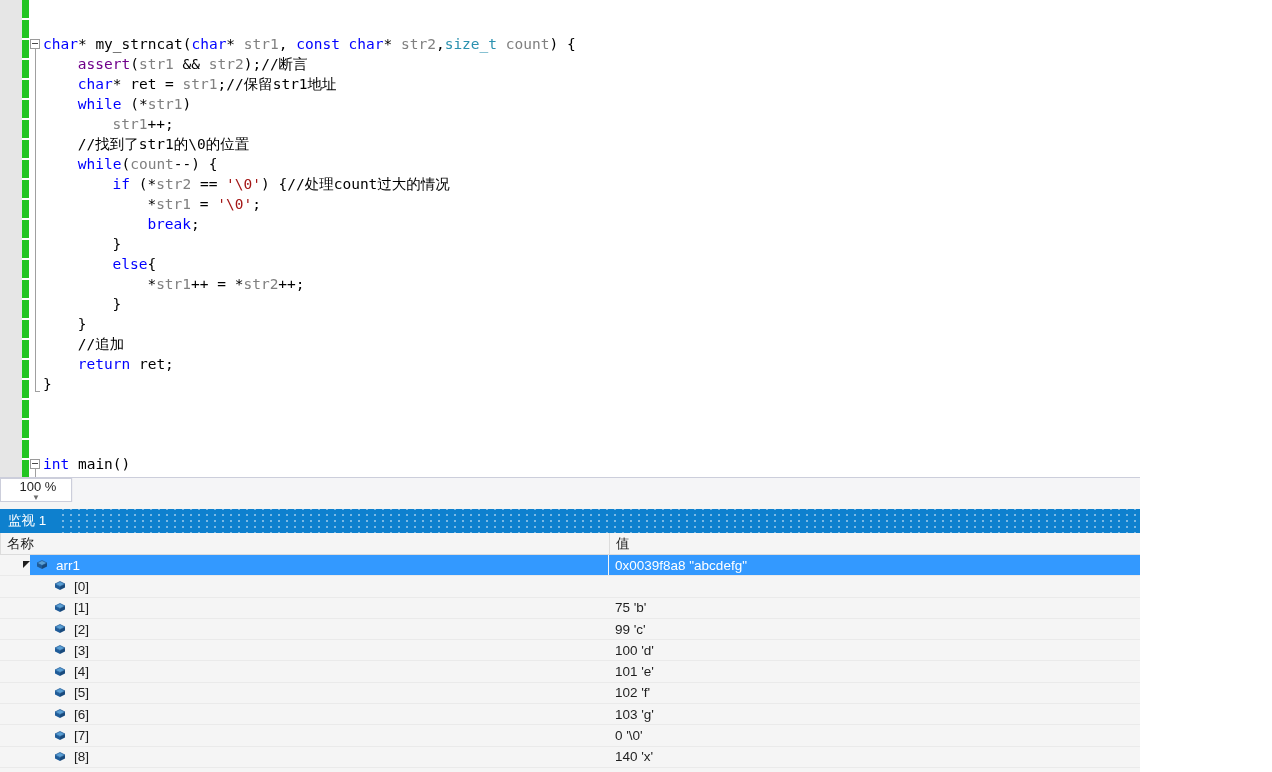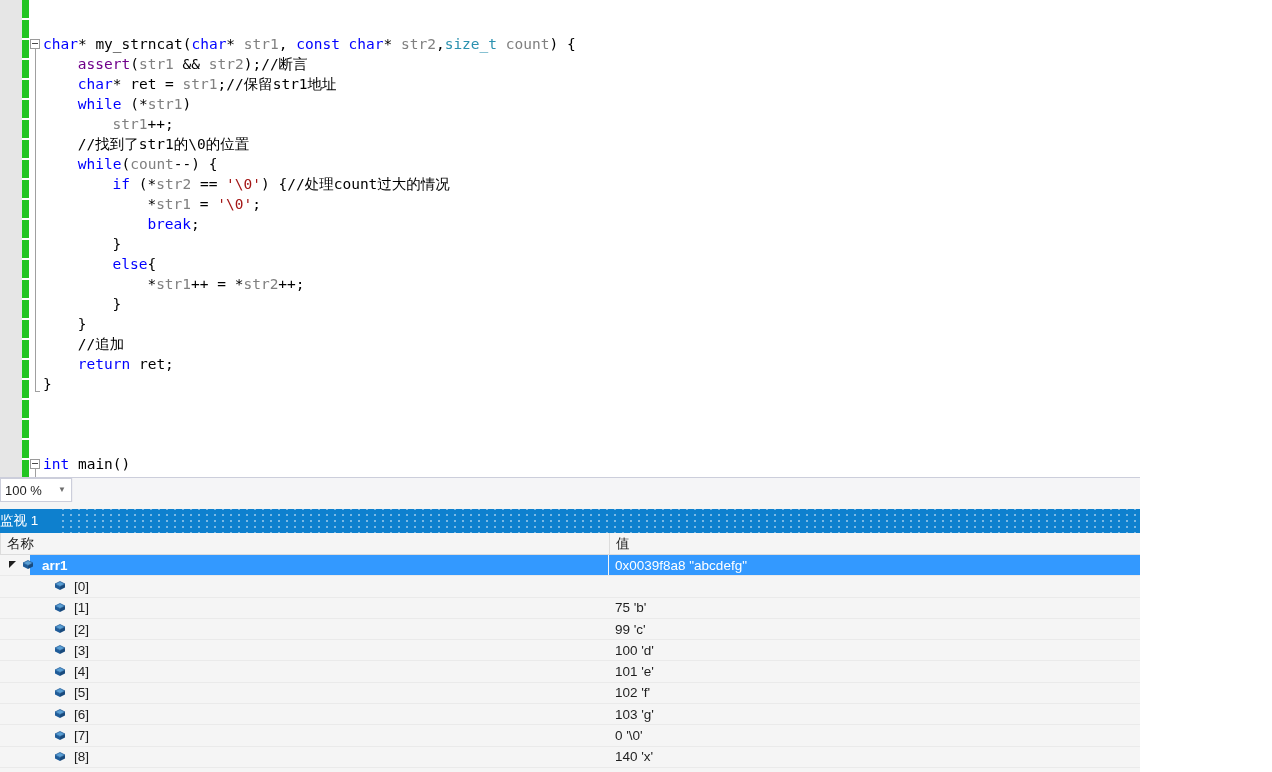--- a/index.html
+++ b/index.html
@@ -104,20 +104,21 @@
   }
   .zoom-combo {
     position: absolute;
     left: 0; top: 0;
     width: 72px; height: 24px;
     background: #ffffff;
     border: 1px solid #cccedb;
     box-sizing: border-box;
     display: flex;
     align-items: center;
+    flex-direction: column;
   }
   .zoom-combo-value {
     font-family: "Liberation Sans", sans-serif;
     font-size: 13px;
     color: #1e1e1e;
     padding-left: 4px;
     flex: 1;
   }
   .zoom-combo-arrow {
     width: 18px;
@@ -146,21 +147,21 @@
     left: 0; top: 7px;
     width: 1272px; height: 24px;
     background: #0e80ce;
   }
   .watch-tab {
     position: absolute;
     left: 0; top: 0;
     height: 24px;
     display: flex;
     align-items: center;
-    padding: 0 10px 0 0;
+    padding: 0 10px 0 8px;
     color: #ffffff;
     font-family: "Liberation Sans", sans-serif;
     font-size: 13.5px;
     background: #0e80ce;
     z-index: 2;
   }
   .watch-dots {
     position: absolute;
     left: 62px; top: 0;
     right: 0; height: 24px;
@@ -323,21 +324,21 @@
           <span>名称</span>
         </div>
         <div class="grid-header-cell" style="left: 609px; width: 663px;">
           <span>值</span>
         </div>
       </div>
     <div class="grid-body" id="grid-body">
         <div class="grid-row selected" style="top: 0px;">
           <div class="sel-name-bg"></div>
           <div class="sel-value-bg"></div>
-          <div class="row-name-cell" style="padding-left: 6px; font-weight: bold;">
+          <div class="row-name-cell" style="padding-left: 20px;">
             <div class="expander expanded"></div>
             <span class="box-icon">
               <svg width="16" height="14" viewBox="0 0 16 14">
                 <path d="M3 5 L8 2.5 L13 5 L8 7.5 Z" fill="#5a9fd4" stroke="#1f5c99" stroke-width=".8"></path>
                 <path d="M3 5 L3 8.5 L8 11 L8 7.5 Z" fill="#1f5c99"></path>
                 <path d="M13 5 L13 8.5 L8 11 L8 7.5 Z" fill="#184a7d"></path>
               </svg>
             </span>
             <span class="row-name name-text">arr1</span>
           </div>

